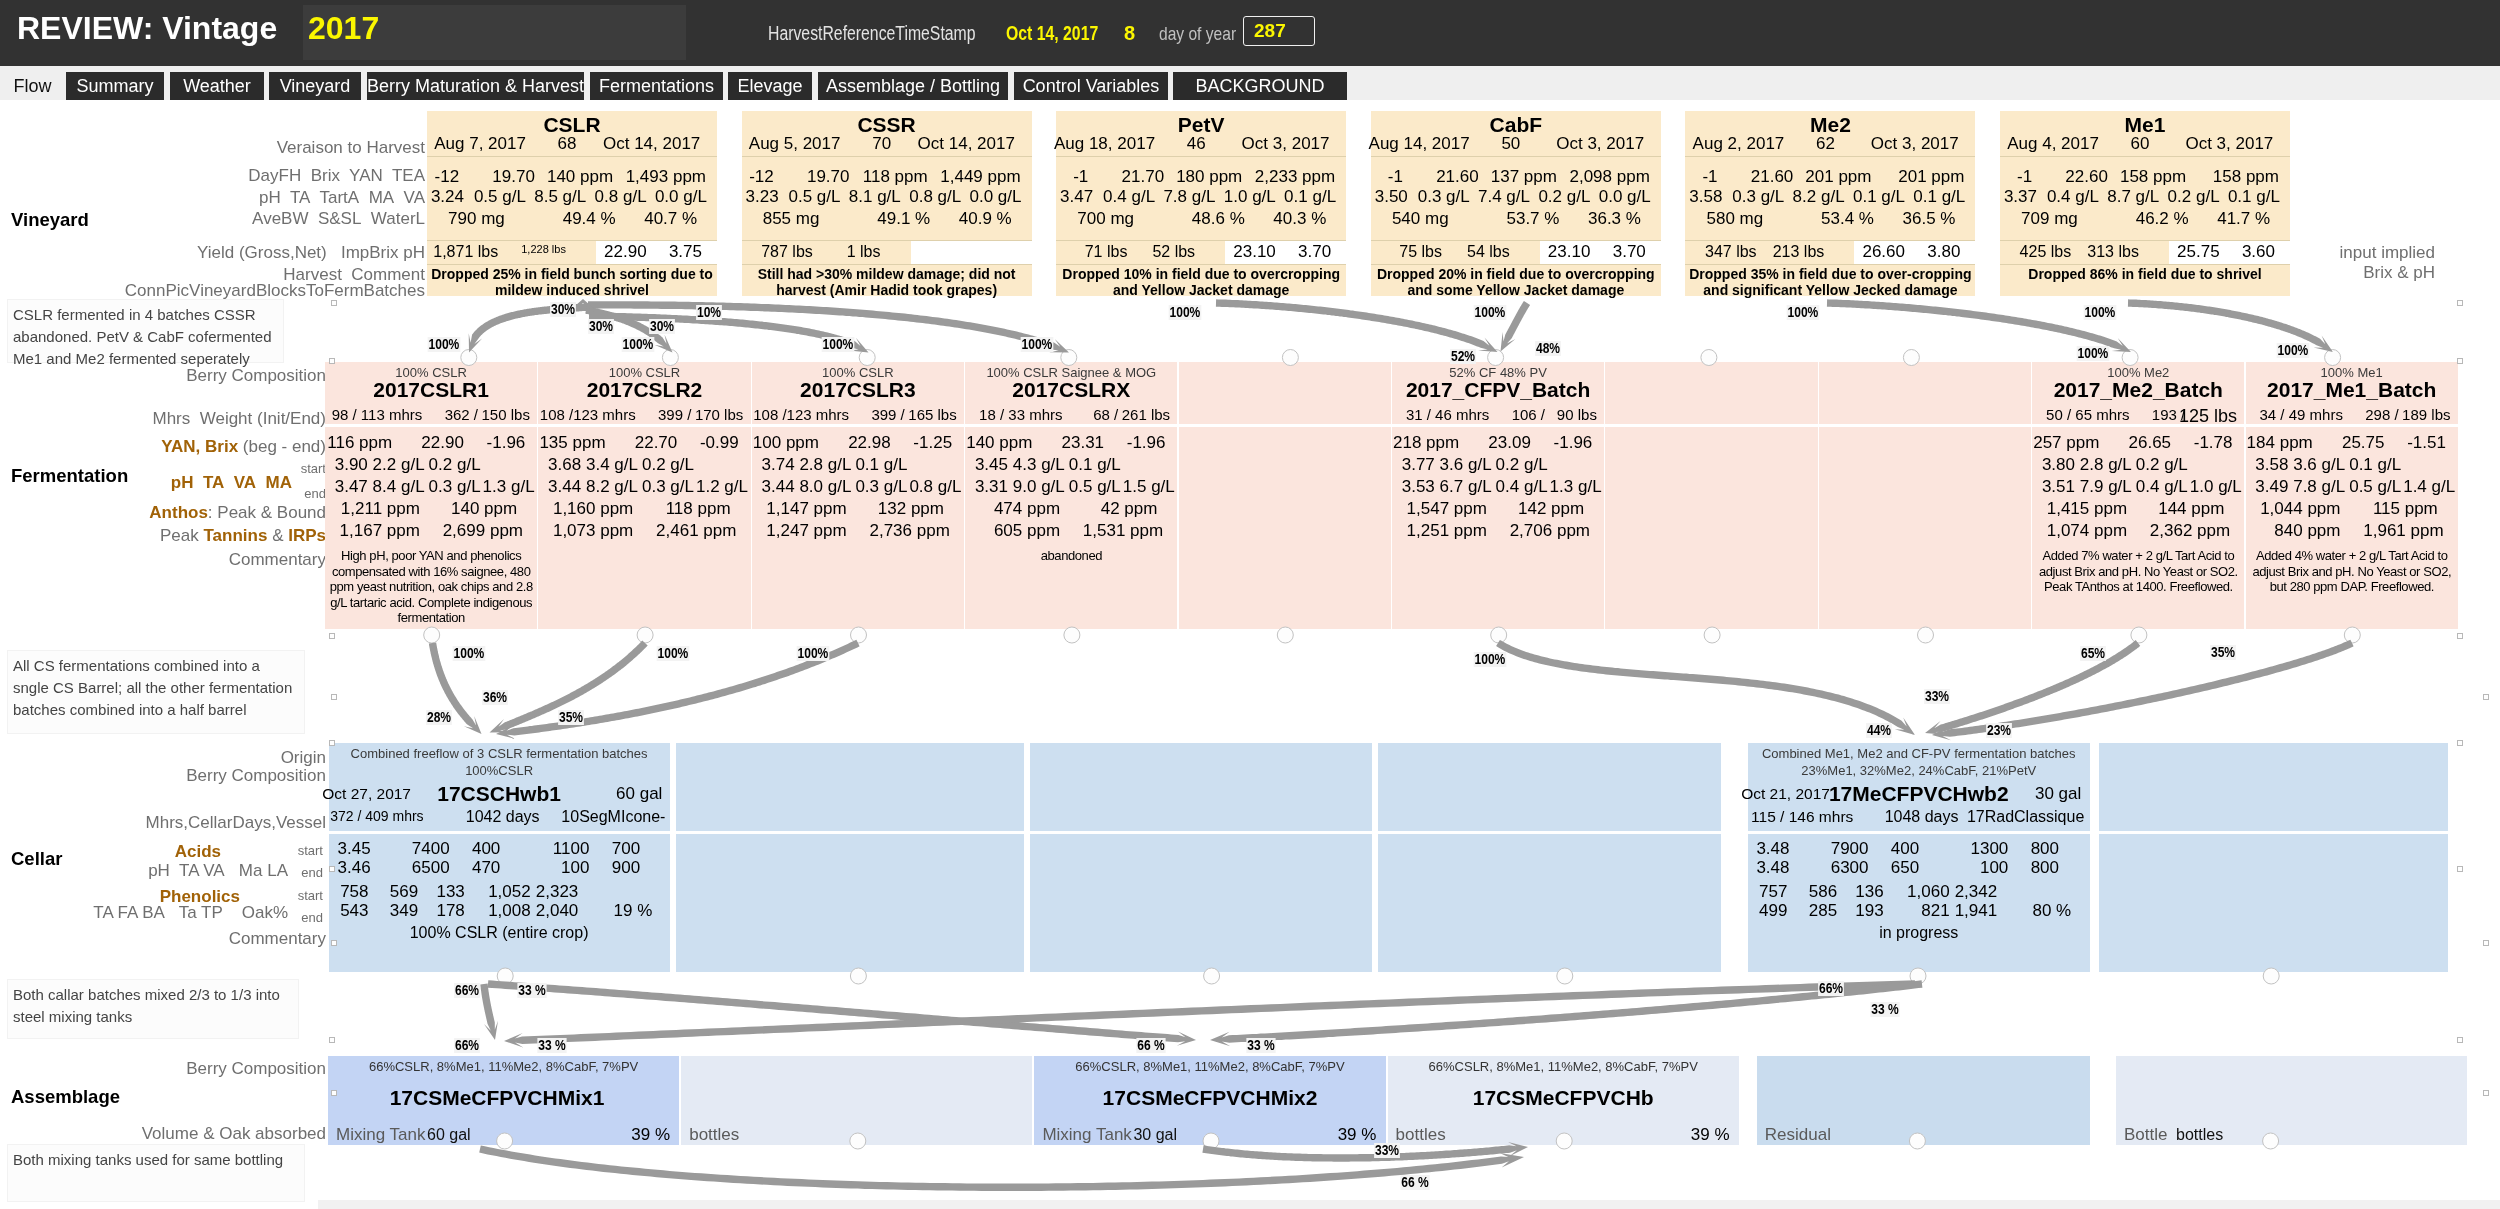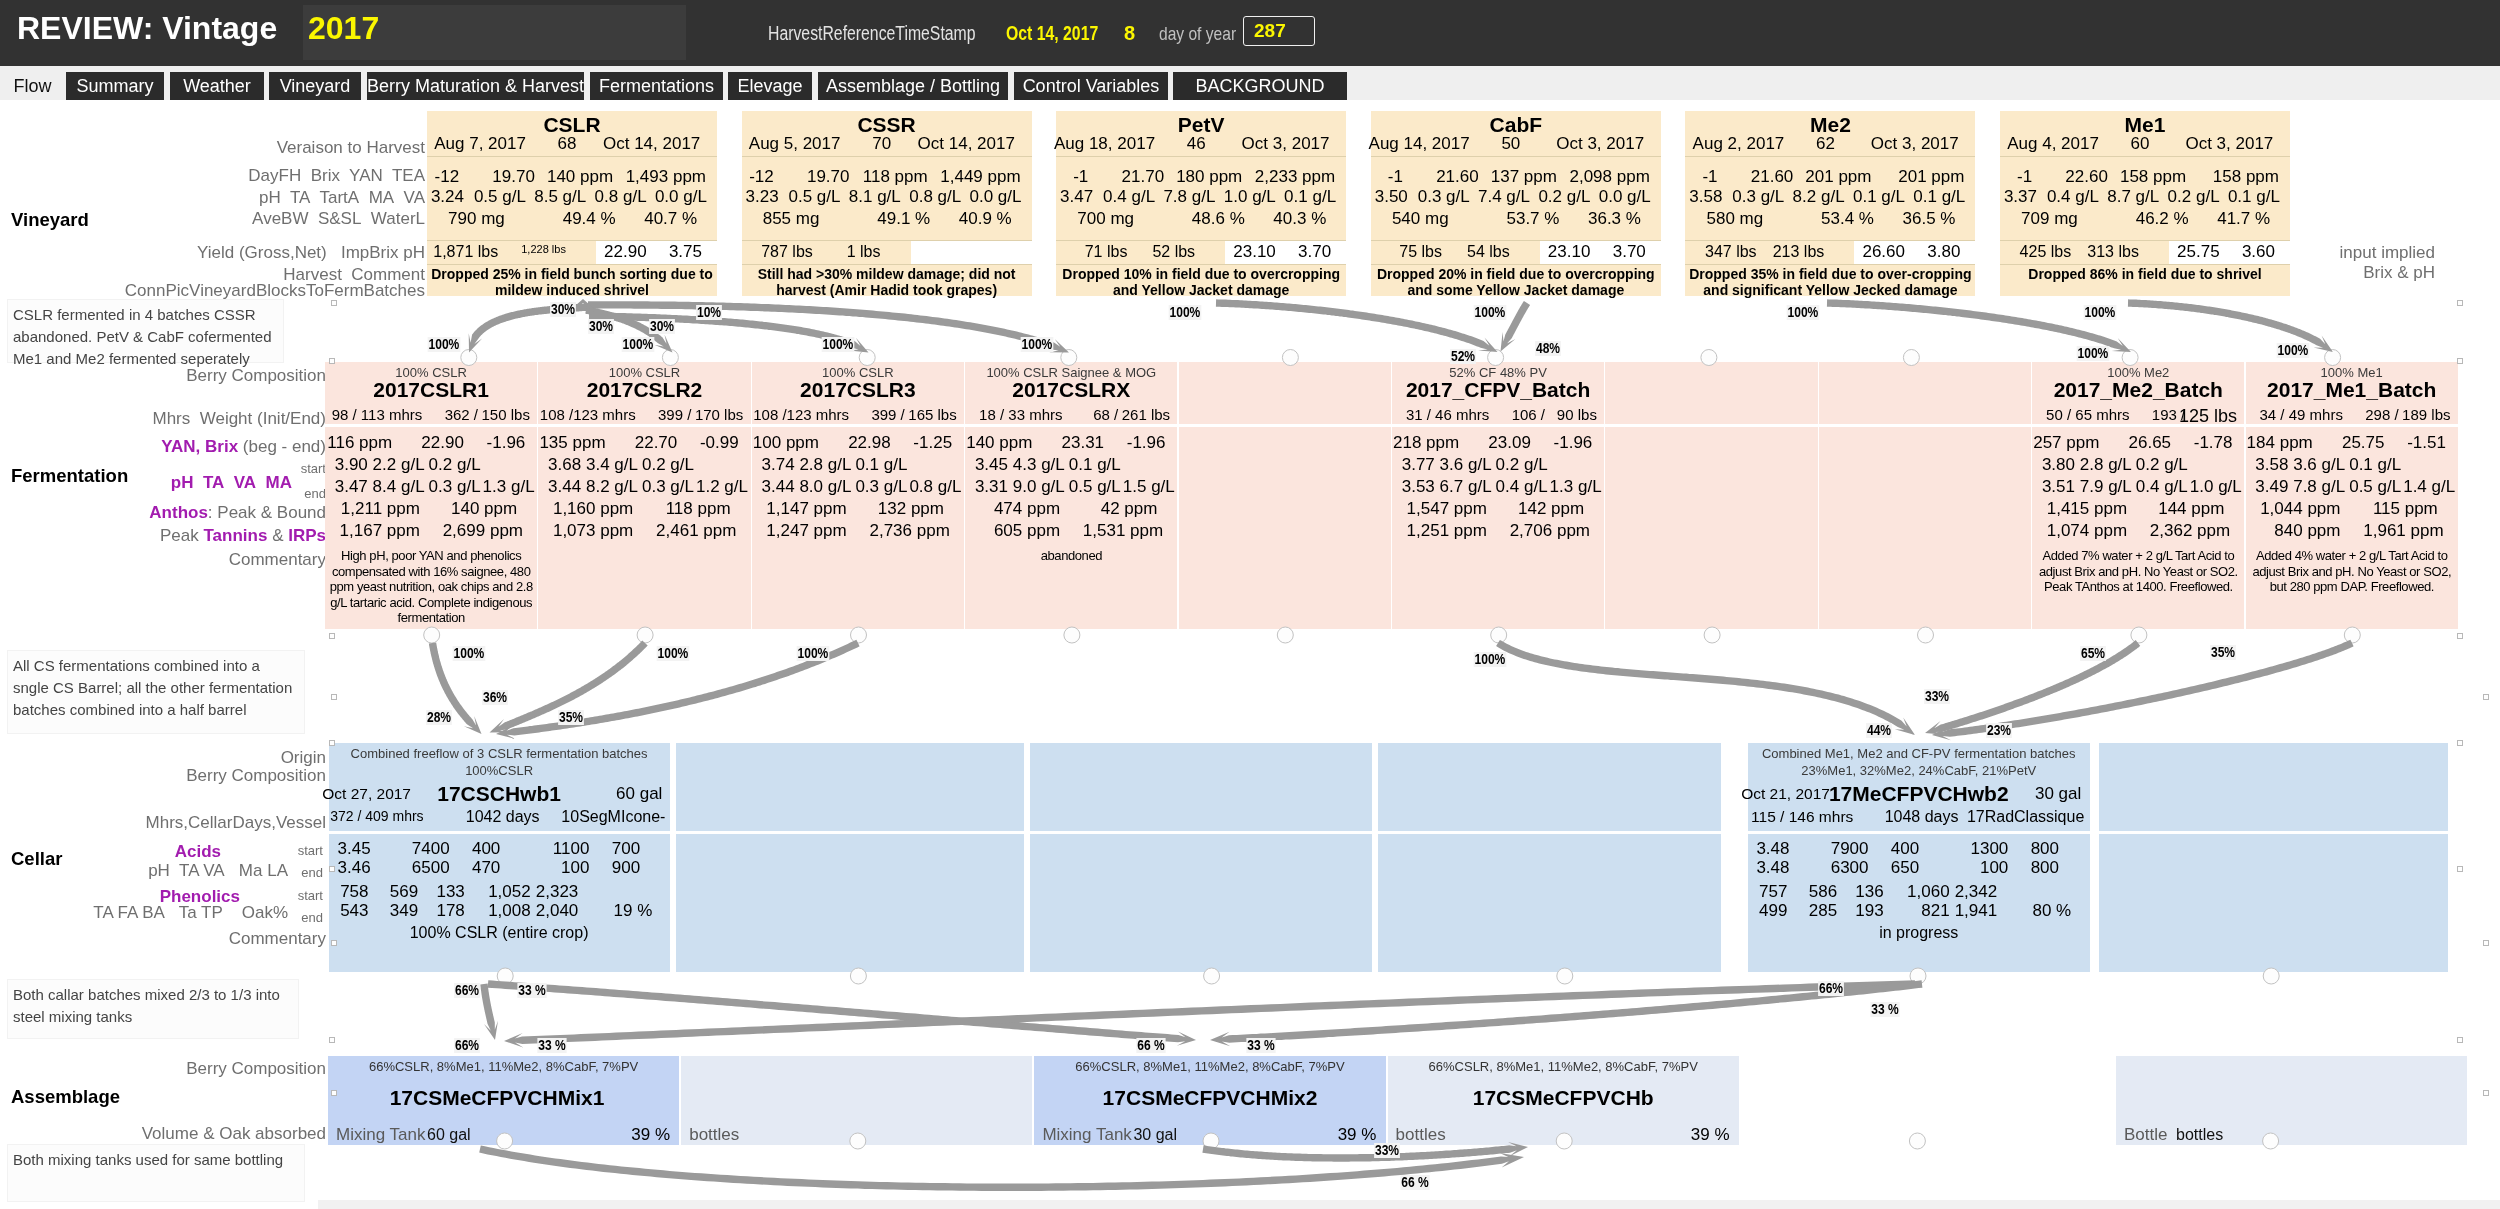--- a/index.html
+++ b/index.html
@@ -15,21 +15,21 @@
 #tsextra{position:absolute;left:1124px;top:22px;font-size:20px;font-weight:bold;color:#fbf600;}
 #doylabel{position:absolute;left:1159px;top:23px;font-size:19px;color:#c0c0c0;transform-origin:left top;transform:scaleX(0.82);}
 #doybox{position:absolute;left:1243px;top:16px;width:72px;height:30px;border:1.5px solid #f0f0f0;border-radius:3px;box-sizing:border-box;}
 #doyvalue{position:absolute;left:1254px;top:20px;font-size:19px;font-weight:bold;color:#fbf600;}
 #tabstrip{position:absolute;left:0;top:66px;width:2500px;height:34px;background:#efefef;}
 .tab{position:absolute;top:72px;height:28px;background:#2b2b2b;color:#fff;font-size:18px;
   text-align:center;line-height:29px;box-sizing:border-box;white-space:nowrap;}
 .tab.active{background:#efefef;color:#111;}
 .seclabel{position:absolute;font-size:18.5px;font-weight:bold;color:#000;}
 .rlab{position:absolute;font-size:17px;color:#6f6f6f;text-align:right;white-space:nowrap;}
-.rlab b{color:#a21caf;font-weight:bold;}
+.rlab b{color:#a16207;font-weight:bold;}
 .rsub{position:absolute;font-size:13px;color:#6f6f6f;text-align:right;white-space:nowrap;}
 .note{position:absolute;font-size:15px;color:#444;line-height:22px;background:#fcfcfc;
   box-shadow:0 0 0 1px #f2f2f2;box-sizing:border-box;padding:4px 5px;}
 .vcard{position:absolute;background:#fbeaca;}
 .sep{position:absolute;height:1px;background:#ded0ac;}
 .rt{position:absolute;text-align:right;white-space:nowrap;font-size:17px;color:#000;}
 .lt{position:absolute;text-align:left;white-space:nowrap;font-size:17px;color:#000;}
 .vname{position:absolute;text-align:center;font-size:21px;font-weight:bold;color:#000;}
 .vcomment{position:absolute;text-align:center;font-size:14px;font-weight:bold;line-height:16px;color:#000;}
 .whitebox{position:absolute;background:#fff;}
@@ -570,20 +570,27 @@
 <div class="lt" style="left:8px;top:69px;font-size:17px;color:#5a5a5a">Mixing Tank</div>
 <div class="lt" style="left:99px;top:70px;font-size:16px;color:#111">30 gal</div>
 <div class="rt" style="right:9.199999999999989px;top:69px;font-size:17px">39 %</div>
 </div>
 <div class="acell" style="left:1387.6px;top:1056.0px;width:351.2px;height:89.0px;background:#e4eaf4">
 <div class="acomp" style="left:0;top:3px;width:351.2px">66%CSLR, 8%Me1, 11%Me2, 8%CabF, 7%PV</div>
 <div class="aname" style="left:0;top:30px;width:351.2px">17CSMeCFPVCHb</div>
 <div class="lt" style="left:8px;top:69px;font-size:17px;color:#5a5a5a">bottles</div>
 <div class="lt" style="left:99px;top:70px;font-size:16px;color:#111"></div>
 <div class="rt" style="right:9.199999999999989px;top:69px;font-size:17px">39 %</div>
+</div>
+<div class="acell" style="left:1756.8px;top:1056.0px;width:333.2px;height:89.0px;background:#c9dcee">
+<div class="acomp" style="left:0;top:3px;width:333.2px"></div>
+<div class="aname" style="left:0;top:30px;width:333.2px"></div>
+<div class="lt" style="left:8px;top:69px;font-size:17px;color:#5a5a5a">Residual</div>
+<div class="lt" style="left:99px;top:70px;font-size:16px;color:#111"></div>
+<div class="rt" style="right:-8.800000000000011px;top:69px;font-size:17px"></div>
 </div>
 <div class="acell" style="left:2116.0px;top:1056.0px;width:351.2px;height:89.0px;background:#e4eaf4">
 <div class="acomp" style="left:0;top:3px;width:351.2px"></div>
 <div class="aname" style="left:0;top:30px;width:351.2px"></div>
 <div class="lt" style="left:8px;top:69px;font-size:17px;color:#5a5a5a">Bottle</div>
 <div class="lt" style="left:60px;top:70px;font-size:16px;color:#111">bottles</div>
 <div class="rt" style="right:9.199999999999989px;top:69px;font-size:17px"></div>
 </div>
 <svg id="flowsvg" viewBox="0 0 2500 1209">
       <circle cx="468.8" cy="357.5" r="8.0" fill="#fdfdfd" stroke="#c2c2c2" stroke-width="1.0"></circle>

